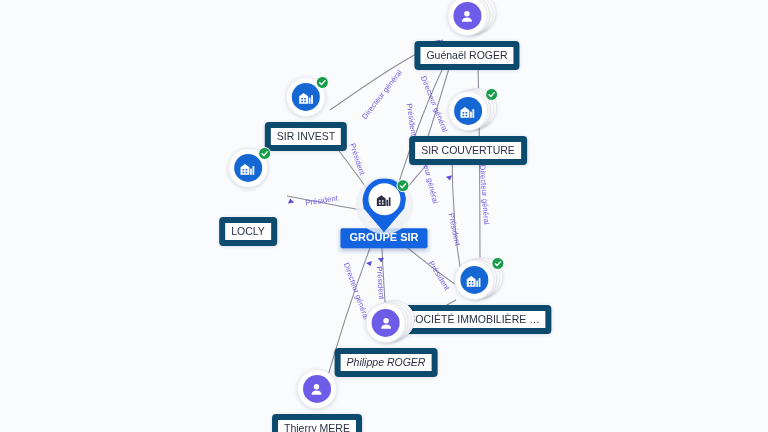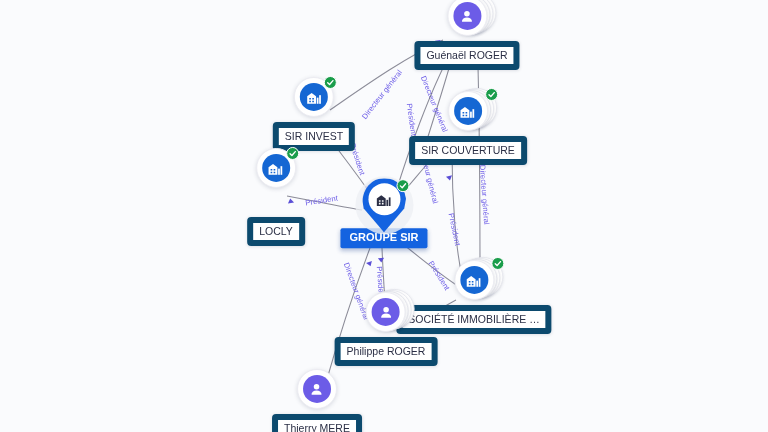--- a/index.html
+++ b/index.html
@@ -196,21 +196,21 @@
             <div class="inner person">
               <svg class="glyph-svg" width="19" height="19" viewBox="0 0 24 24">
                 <circle cx="12" cy="8.6" r="3.5" fill="#ffffff"></circle>
                 <path fill="#ffffff" d="M12 13.2c-3.6 0-6.2 2.1-6.2 4.3v1.3h12.4v-1.3c0-2.2-2.6-4.3-6.2-4.3z"></path>
               </svg>
             </div>
           </div>
         </div>
         <div class="node-label">Guénaël ROGER</div>
       </div>
-      <div class="node" style="left: 314px; top: 113px;">
+      <div class="node" style="left: 306px; top: 113px;">
         <div class="node-glyph">
           <div class="disc">
             <div class="inner company">
               <svg class="glyph-svg" width="19" height="19" viewBox="0 0 24 24">
                 <path fill="#ffffff" d="M3 20V10.4l5.6-4.1 5.6 4.1V20H3z"></path>
                 <path fill="#1567d3" d="M5.6 12.6h2.1v2.1H5.6zm3.8 0h2.1v2.1H9.4zM5.6 16h2.1v2.1H5.6zm3.8 0h2.1v2.1H9.4z"></path>
                 <rect fill="#ffffff" x="15.1" y="12.2" width="2.2" height="7.8"></rect>
                 <rect fill="#ffffff" x="18.1" y="9.1" width="2.2" height="10.9"></rect>
               </svg>
             </div>
@@ -239,21 +239,21 @@
             </div>
           </div>
           <div class="verified">
             <svg width="9" height="9" viewBox="0 0 24 24">
               <path fill="none" stroke="#ffffff" stroke-width="3.6" stroke-linecap="round" stroke-linejoin="round" d="M5 12.5 L10 17.5 L19 7"></path>
             </svg>
           </div>
         </div>
         <div class="node-label">SIR COUVERTURE</div>
       </div>
-      <div class="node" style="left: 276px; top: 196px; gap: 24px;">
+      <div class="node" style="left: 248px; top: 196px; gap: 24px;">
         <div class="node-glyph">
           <div class="disc">
             <div class="inner company">
               <svg class="glyph-svg" width="19" height="19" viewBox="0 0 24 24">
                 <path fill="#ffffff" d="M3 20V10.4l5.6-4.1 5.6 4.1V20H3z"></path>
                 <path fill="#1567d3" d="M5.6 12.6h2.1v2.1H5.6zm3.8 0h2.1v2.1H9.4zM5.6 16h2.1v2.1H5.6zm3.8 0h2.1v2.1H9.4z"></path>
                 <rect fill="#ffffff" x="15.1" y="12.2" width="2.2" height="7.8"></rect>
                 <rect fill="#ffffff" x="18.1" y="9.1" width="2.2" height="10.9"></rect>
               </svg>
             </div>
@@ -303,21 +303,21 @@
             </div>
           </div>
           <div class="verified">
             <svg width="9" height="9" viewBox="0 0 24 24">
               <path fill="none" stroke="#ffffff" stroke-width="3.6" stroke-linecap="round" stroke-linejoin="round" d="M5 12.5 L10 17.5 L19 7"></path>
             </svg>
           </div>
         </div>
         <div class="node-label">SOCIÉTÉ IMMOBILIÈRE …</div>
       </div>
-      <div class="node stacked" style="left: 386px; top: 328px;">
+      <div class="node stacked" style="left: 386px; top: 339px; font-style: italic;">
         <div class="node-glyph">
           <div class="stack-c s1"></div>
           <div class="stack-c s2"></div>
           <div class="stack-c s3"></div>
           <div class="disc">
             <div class="inner person">
               <svg class="glyph-svg" width="19" height="19" viewBox="0 0 24 24">
                 <circle cx="12" cy="8.6" r="3.5" fill="#ffffff"></circle>
                 <path fill="#ffffff" d="M12 13.2c-3.6 0-6.2 2.1-6.2 4.3v1.3h12.4v-1.3c0-2.2-2.6-4.3-6.2-4.3z"></path>
               </svg>

